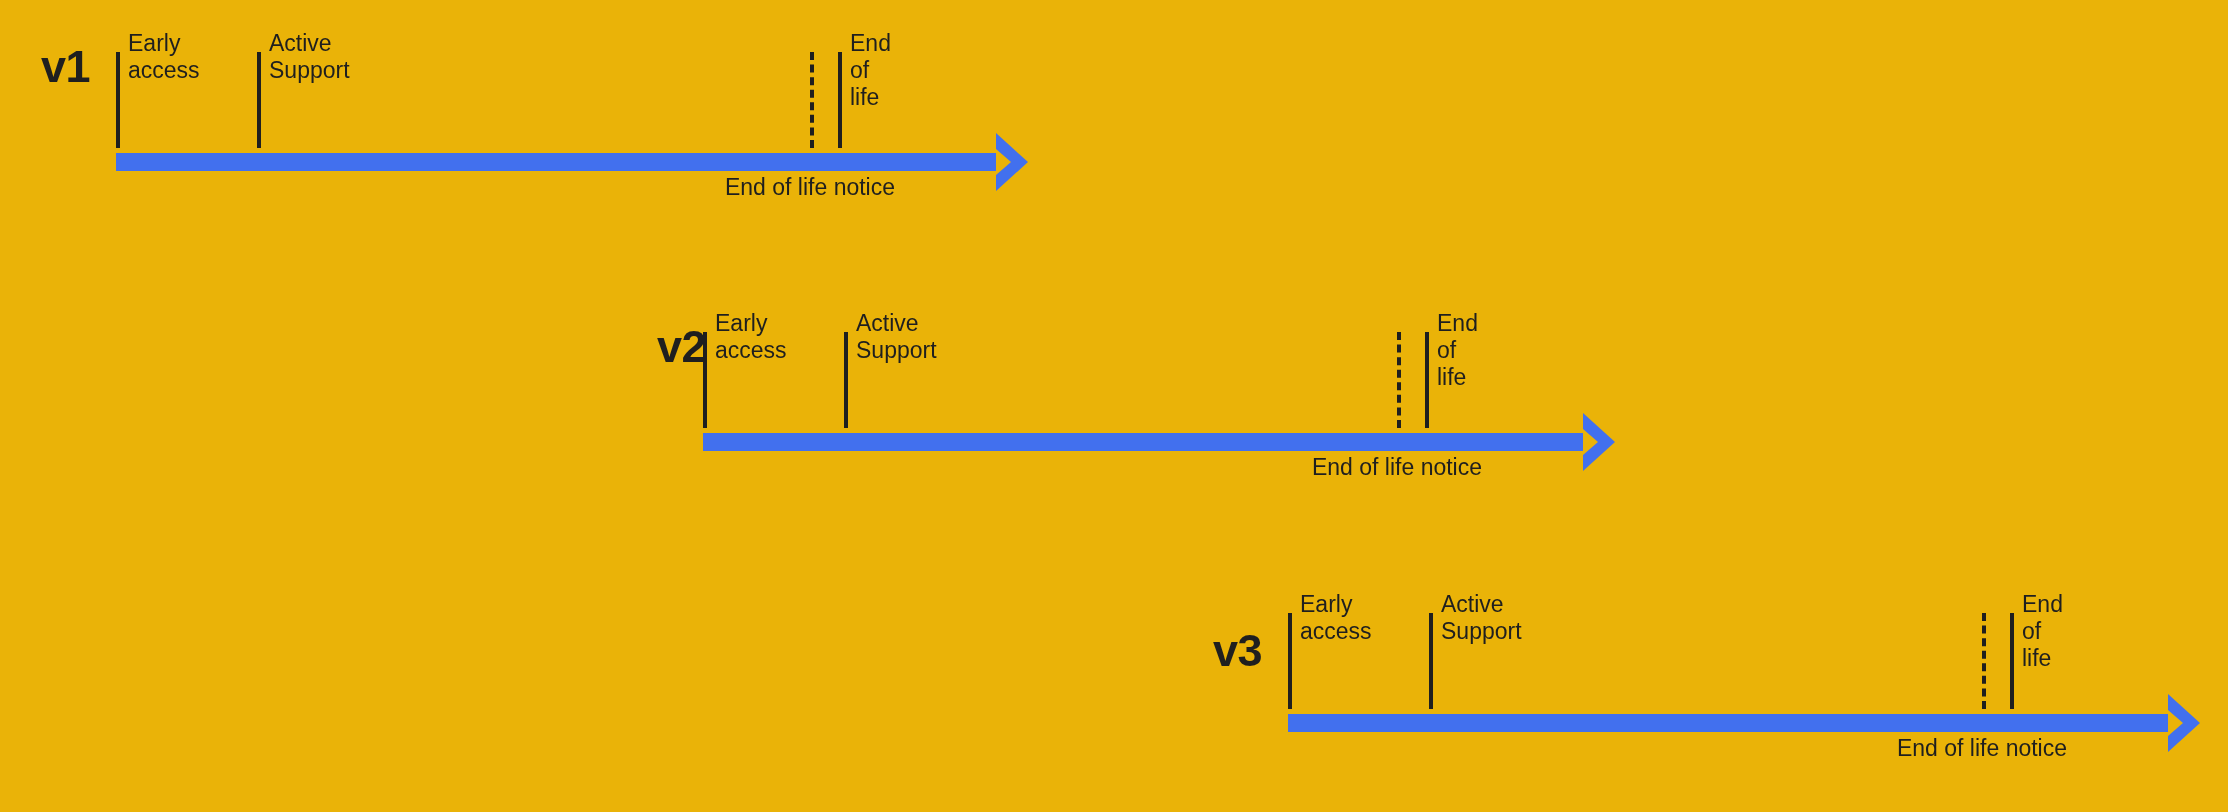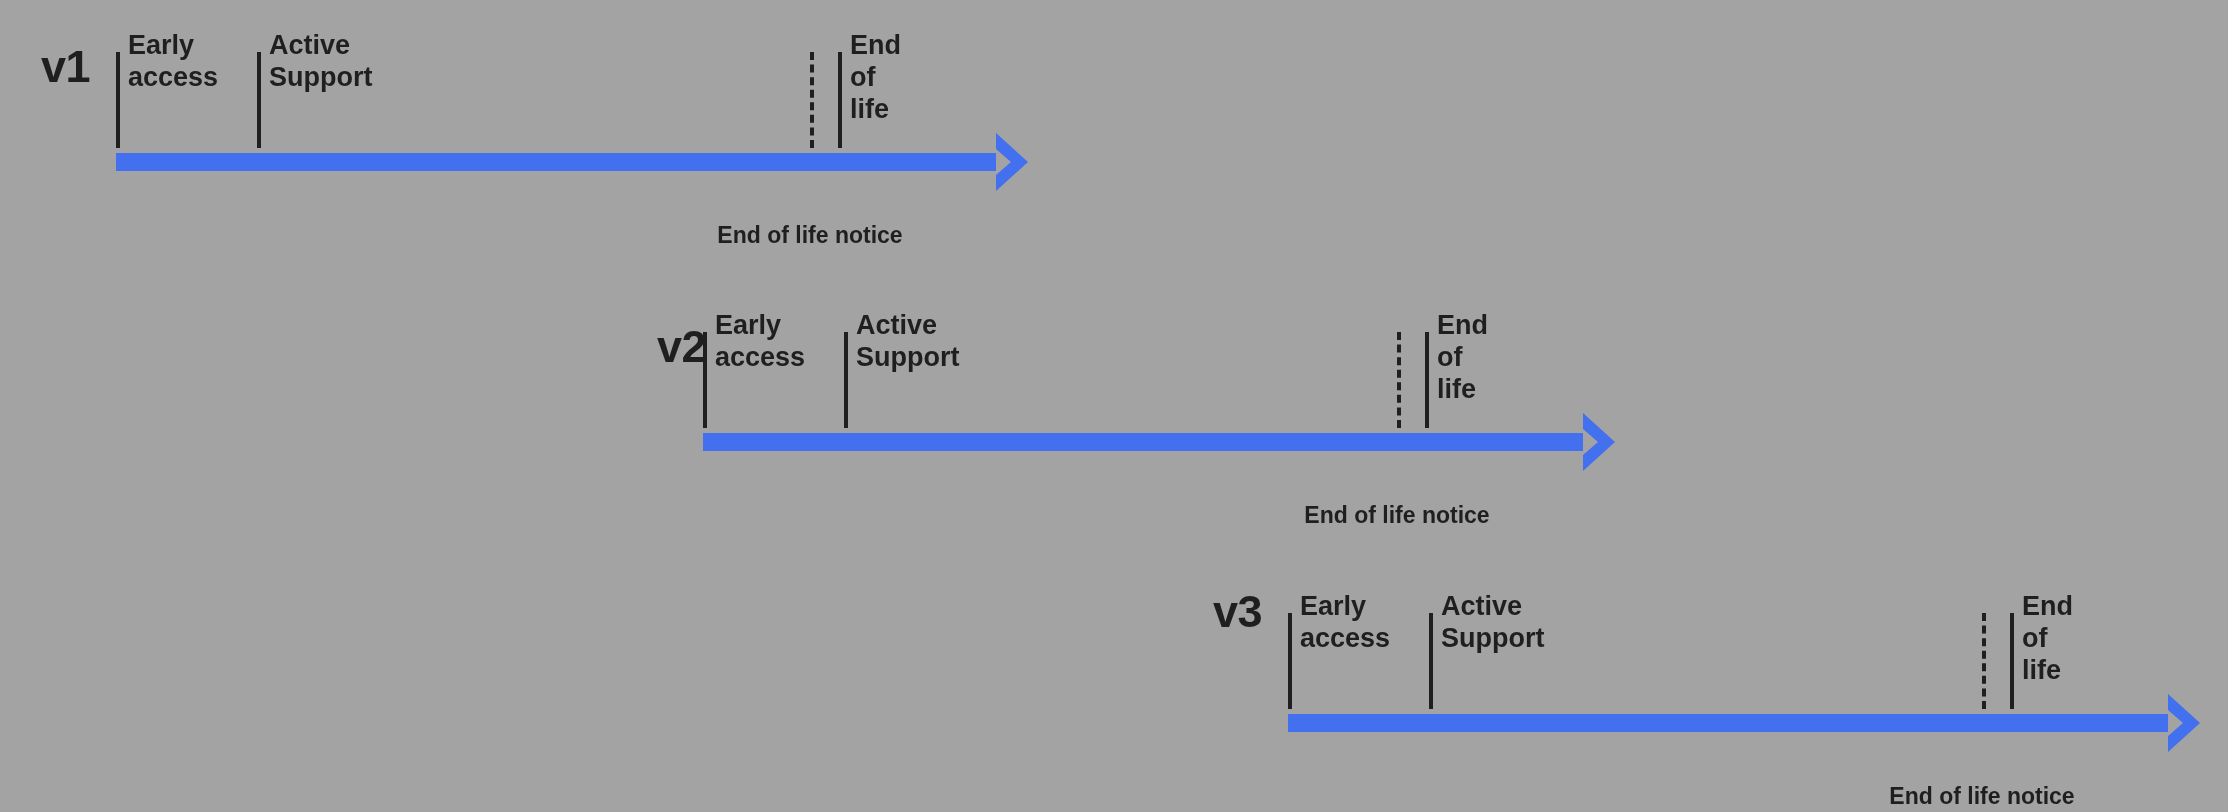--- a/index.html
+++ b/index.html
@@ -50,22 +50,22 @@
   
   .divider.dashed {
     width: 0;
     background: none;
     border-left: 4px dashed #1f1f1f;
   }
 
   
   .phase-label {
     position: absolute;
-    font-size: 27px;
-    font-weight: 700;
+    font-size: 23px;
+    font-weight: 400;
     color: #1f1f1f;
     line-height: 1.18;
     white-space: pre-line;
   }
 
   
   .bar {
     position: absolute;
     height: 18px;
     background: #4270ee;
@@ -74,32 +74,31 @@
   
   .arrow-head {
     position: absolute;
     overflow: visible;
   }
 
   
   .notice-label {
     position: absolute;
     font-size: 23px;
-    font-weight: 700;
+    font-weight: 400;
     color: #1f1f1f;
     line-height: 1.2;
     white-space: nowrap;
     text-align: center;
-    margin-top: 48px;
   }
 </style>
 </head>
 <body>
 
-<div id="canvas" style="background: #a3a3a3;">
+<div id="canvas" style="background: #eab308;">
     <div class="timeline-row">
       <div class="version-label" style="left: -30px; top: 44px; width: 120px; color: rgb(31, 31, 31);">v1</div>
       <div class="divider" style="left: 116px; top: 52px; height: 96px; background: rgb(31, 31, 31);"></div>
       <div class="divider" style="left: 257px; top: 52px; height: 96px; background: rgb(31, 31, 31);"></div>
       <div class="divider dashed" style="left: 810px; top: 52px; height: 96px; border-left-color: rgb(31, 31, 31);"></div>
       <div class="divider" style="left: 838px; top: 52px; height: 96px; background: rgb(31, 31, 31);"></div>
       <div class="phase-label" style="left: 128px; top: 30px; color: rgb(31, 31, 31);">Early
 access</div>
       <div class="phase-label" style="left: 269px; top: 30px; color: rgb(31, 31, 31);">Active Support</div>
       <div class="phase-label" style="left: 850px; top: 30px; color: rgb(31, 31, 31);">End of life</div>
@@ -119,21 +118,21 @@
 access</div>
       <div class="phase-label" style="left: 856px; top: 310px; color: rgb(31, 31, 31);">Active Support</div>
       <div class="phase-label" style="left: 1437px; top: 310px; color: rgb(31, 31, 31);">End of life</div>
       <div class="bar" style="left: 703px; top: 433px; width: 880px; background: rgb(66, 112, 238);"></div>
       <div class="arrow-head" style="left: 1579px; top: 411px; width: 38px; height: 62px;"><svg width="38" height="62" viewBox="0 0 38 62" xmlns="http://www.w3.org/2000/svg" aria-hidden="true">
           <path d="M4 2 L36 31 L4 60 L4 44 L19 31 L4 18 Z" fill="#4270ee"></path>
         </svg></div>
       <div class="notice-label" style="left: 1107px; top: 454px; width: 580px; color: rgb(31, 31, 31);">End of life notice</div>
     </div>
     <div class="timeline-row">
-      <div class="version-label" style="left: 1142px; top: 589px; width: 120px; color: rgb(31, 31, 31);">v3</div>
+      <div class="version-label" style="left: 1142px; top: 628px; width: 120px; color: rgb(31, 31, 31);">v3</div>
       <div class="divider" style="left: 1288px; top: 613px; height: 96px; background: rgb(31, 31, 31);"></div>
       <div class="divider" style="left: 1429px; top: 613px; height: 96px; background: rgb(31, 31, 31);"></div>
       <div class="divider dashed" style="left: 1982px; top: 613px; height: 96px; border-left-color: rgb(31, 31, 31);"></div>
       <div class="divider" style="left: 2010px; top: 613px; height: 96px; background: rgb(31, 31, 31);"></div>
       <div class="phase-label" style="left: 1300px; top: 591px; color: rgb(31, 31, 31);">Early
 access</div>
       <div class="phase-label" style="left: 1441px; top: 591px; color: rgb(31, 31, 31);">Active Support</div>
       <div class="phase-label" style="left: 2022px; top: 591px; color: rgb(31, 31, 31);">End of life</div>
       <div class="bar" style="left: 1288px; top: 714px; width: 880px; background: rgb(66, 112, 238);"></div>
       <div class="arrow-head" style="left: 2164px; top: 692px; width: 38px; height: 62px;"><svg width="38" height="62" viewBox="0 0 38 62" xmlns="http://www.w3.org/2000/svg" aria-hidden="true">

